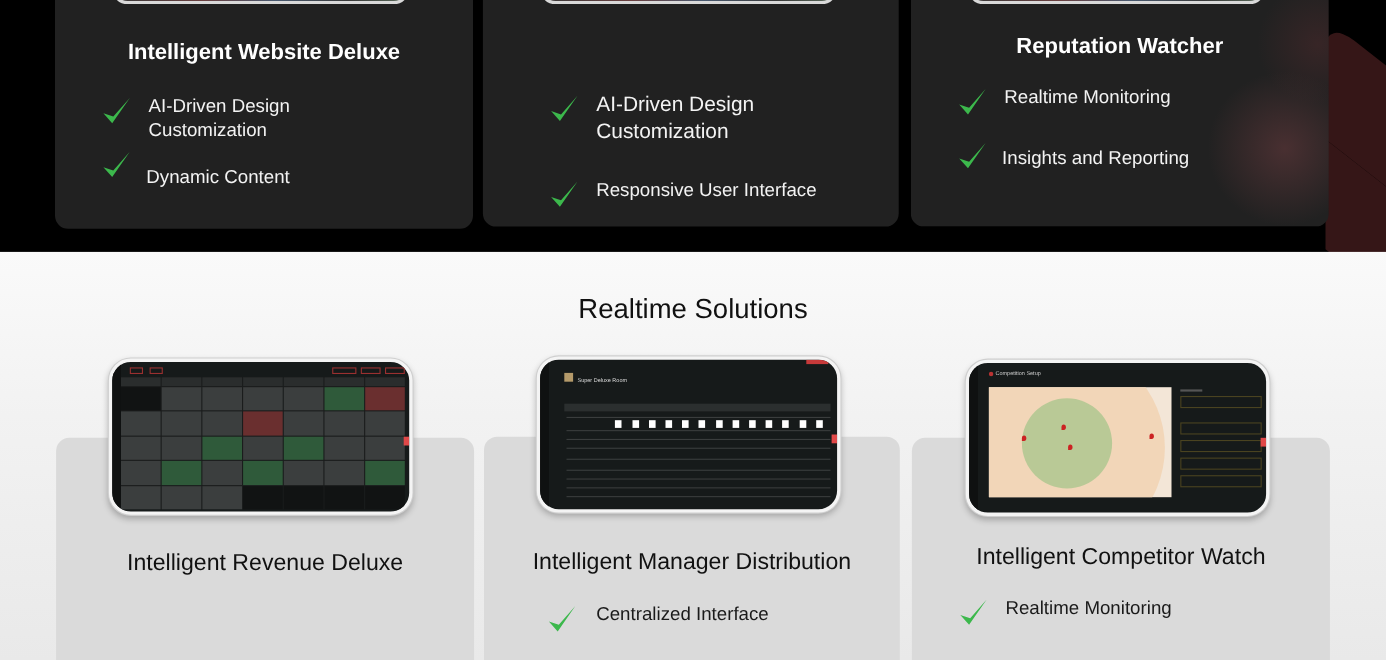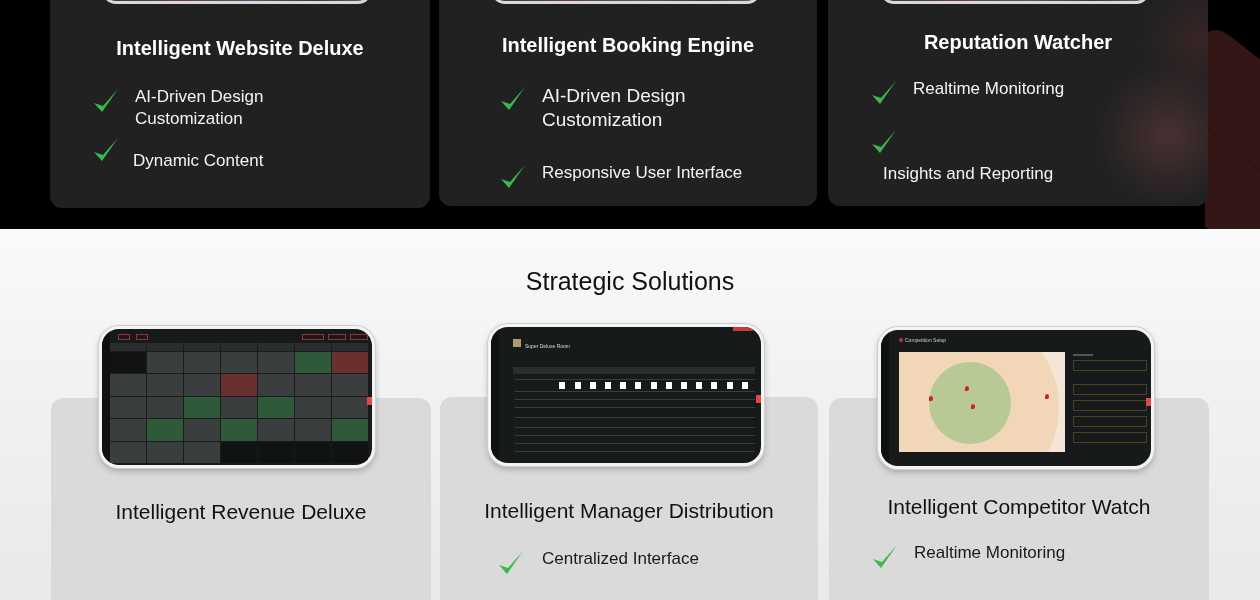--- a/index.html
+++ b/index.html
@@ -86,21 +86,20 @@
     <div class="feat" style="left:42px;top:145px;">
       <svg class="tick" viewBox="0 0 28 30">
           <path d="M2 17 L10 26 L26 3 L11 20 Z" fill="#3cb84c"></path>
         </svg>
       <span class="txt" style="margin-left:13px;margin-top:15px;">Dynamic Content</span>
     </div>
   </div>
 
   <div class="dark-card c2">
     <div class="tablet-rim" style="left:52px;width:270px;top:0;"></div>
-    <div class="dc-title" style="top:44px;">Intelligent Booking Engine</div>
     <div class="feat" style="left:60px;top:94px;">
       <svg class="tick" viewBox="0 0 28 30">
           <path d="M2 17 L10 26 L26 3 L11 20 Z" fill="#3cb84c"></path>
         </svg>
       <span class="txt" style="margin-left:15px;width:180px;font-size:19px;line-height:24px;">AI-Driven Design Customization</span>
     </div>
     <div class="feat" style="left:60px;top:143px;margin-top:29px;">
       <svg class="tick" viewBox="0 0 28 30">
           <path d="M2 17 L10 26 L26 3 L11 20 Z" fill="#3cb84c"></path>
         </svg>
@@ -110,31 +109,31 @@
 
   <div class="dark-card c3">
     <div class="tablet-rim" style="left:52px;width:270px;top:0;"></div>
     <div class="dc-title" style="top:41px;">Reputation Watcher</div>
     <div class="feat" style="left:42px;top:88px;">
       <svg class="tick" viewBox="0 0 28 30">
           <path d="M2 17 L10 26 L26 3 L11 20 Z" fill="#3cb84c"></path>
         </svg>
       <span class="txt" style="margin-left:15px;">Realtime Monitoring</span>
     </div>
-    <div class="feat" style="left:42px;top:137px;flex-direction:column;">
+    <div class="feat" style="left:42px;top:137px;">
       <svg class="tick" viewBox="0 0 28 30">
           <path d="M2 17 L10 26 L26 3 L11 20 Z" fill="#3cb84c"></path>
         </svg>
       <span class="txt" style="margin-left:13px;margin-top:6px;">Insights and Reporting</span>
     </div>
   </div>
 </section>
 
 <section class="light-section">
-  <h2 class="section-title" style="font-weight:normal;">Strategic Solutions</h2>
+  <h2 class="section-title" style="font-weight:normal;">Realtime Solutions</h2>
 
   <div class="light-card l1">
     <div class="lc-title" style="top:102px;">Intelligent Revenue Deluxe</div>
   </div>
 
   <div class="light-card l2">
     <div class="lc-title" style="top:102px;">Intelligent Manager Distribution</div>
     <div class="feat" style="left:57px;top:151px;">
       <svg class="tick" viewBox="0 0 28 30">
           <path d="M2 17 L10 26 L26 3 L11 20 Z" fill="#3cb84c"></path>

